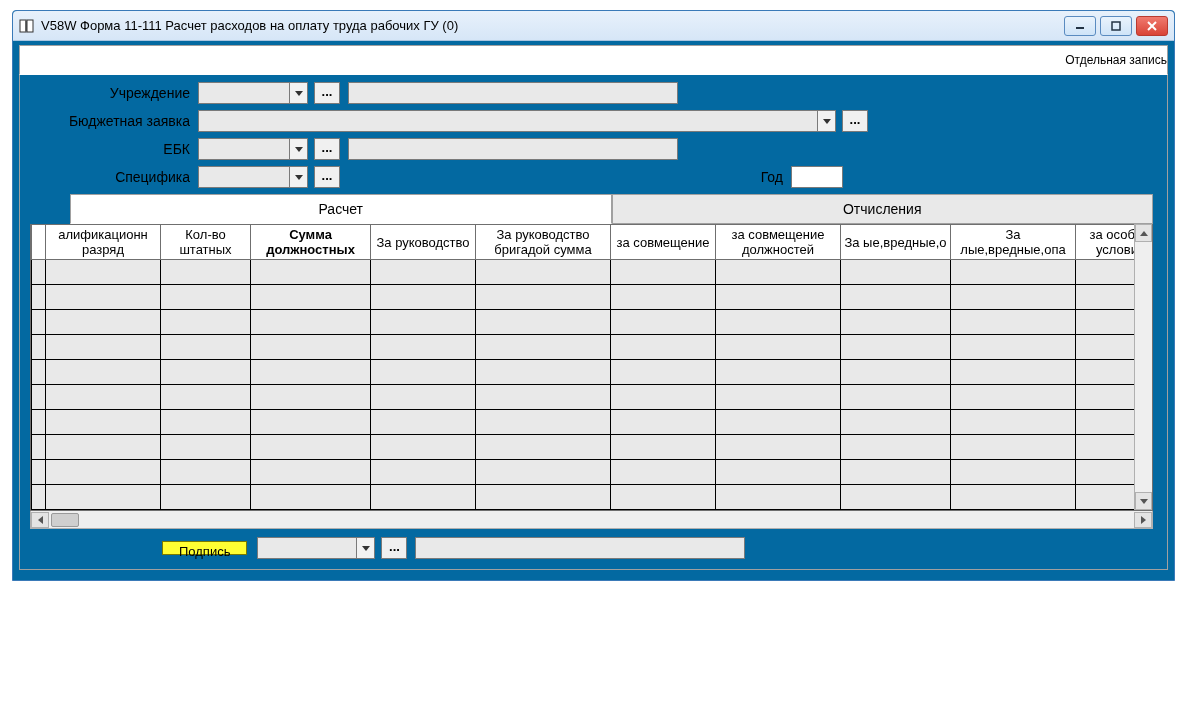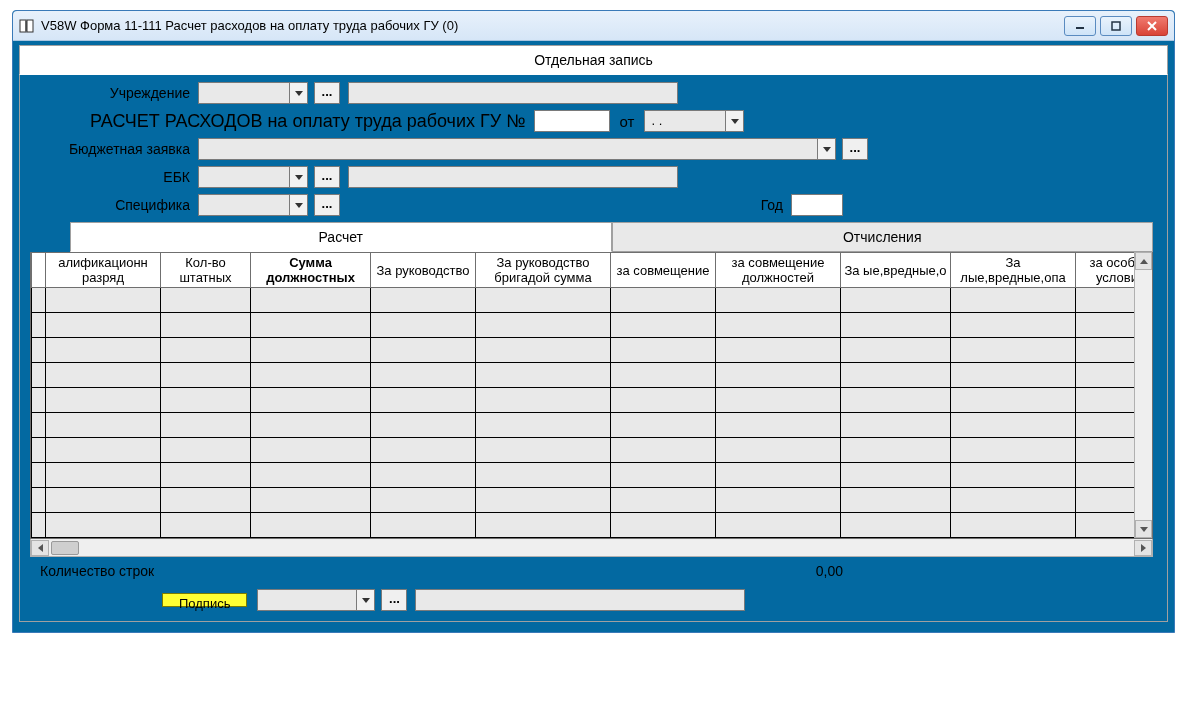--- a/index.html
+++ b/index.html
@@ -56,23 +56,23 @@
     padding: 4px 6px 10px 6px;
   }
   .top-tabs {
     display: flex;
     height: 30px;
   }
   .top-tab {
     flex: 1;
     border: 1px solid #a0a0a0;
     background: #e9e9e9;
-    text-align: center;
+    text-align: right;
     line-height: 28px;
-    font-size: 14px;
+    font-size: 12px;
     cursor: default;
   }
   .top-tab.active {
     background: #fff;
     border-bottom: 1px solid #fff;
     position: relative;
     z-index: 2;
   }
   .form-panel {
     border: 1px solid #a0a0a0;
@@ -301,30 +301,20 @@
       <div class="row">
         <div class="lbl lbl-w1">Учреждение</div>
         <div class="combo" style="width:110px">
           <div class="c-body"></div>
             <div class="c-arrow"></div>
         </div>
         <div class="ellips-btn">...</div>
         <div class="text-in" style="width:330px;margin-left:8px"></div>
       </div>
 
-      <div class="row">
-        <div class="lbl" style="width:60px"></div>
-        <div class="big-label">РАСЧЕТ РАСХОДОВ на оплату труда рабочих ГУ №</div>
-        <div class="text-in white" style="width:76px"></div>
-        <div style="padding:0 10px;font-size:15px">от</div>
-        <div class="combo" style="width:100px;background:#e9e9e9">
-          <div class="c-body" style="padding-left:6px;line-height:20px"> .  .</div>
-          <div class="c-arrow"></div>
-        </div>
-      </div>
 
       <div class="row">
         <div class="lbl lbl-w1">Бюджетная заявка</div>
         <div class="combo" style="width:638px">
           <div class="c-body"></div>
             <div class="c-arrow"></div>
         </div>
         <div class="ellips-btn">...</div>
       </div>
 
@@ -524,25 +514,20 @@
           <div class="arrow up"></div>
           <div class="arrow down"></div>
         </div>
       </div>
       <div class="hscroll">
         <div class="harrow left"></div>
         <div class="hthumb"></div>
         <div class="harrow right"></div>
       </div>
 
-      <div class="footer-row">
-        <div>Количество строк</div>
-        <div style="flex:1"></div>
-        <div style="margin-right:300px">0,00</div>
-      </div>
 
       <div class="sign-row">
         <div class="sign-btn">Подпись</div>
         <div class="combo" style="width:118px">
           <div class="c-body"></div>
             <div class="c-arrow"></div>
         </div>
         <div class="ellips-btn">...</div>
         <div class="text-in" style="width:330px;margin-left:8px"></div>
       </div>

